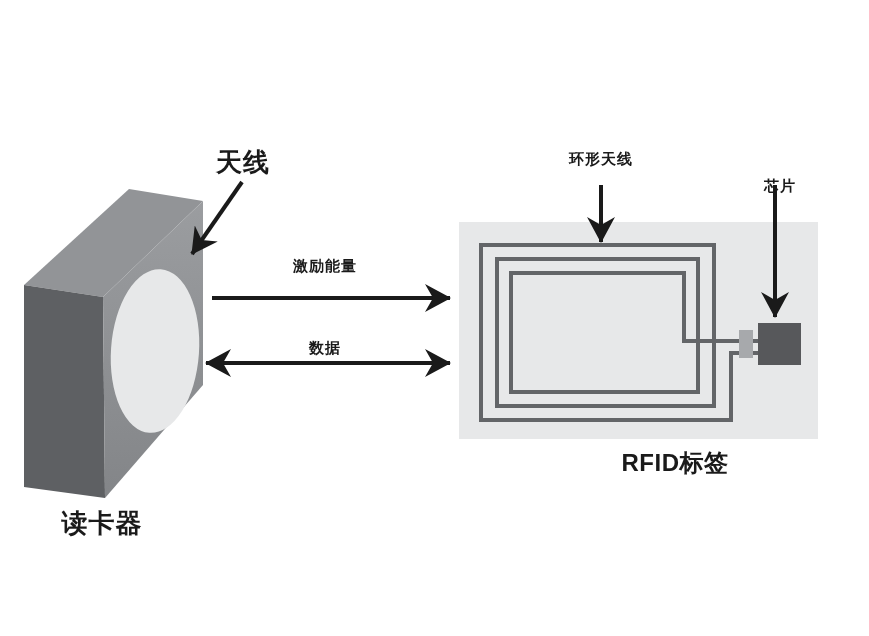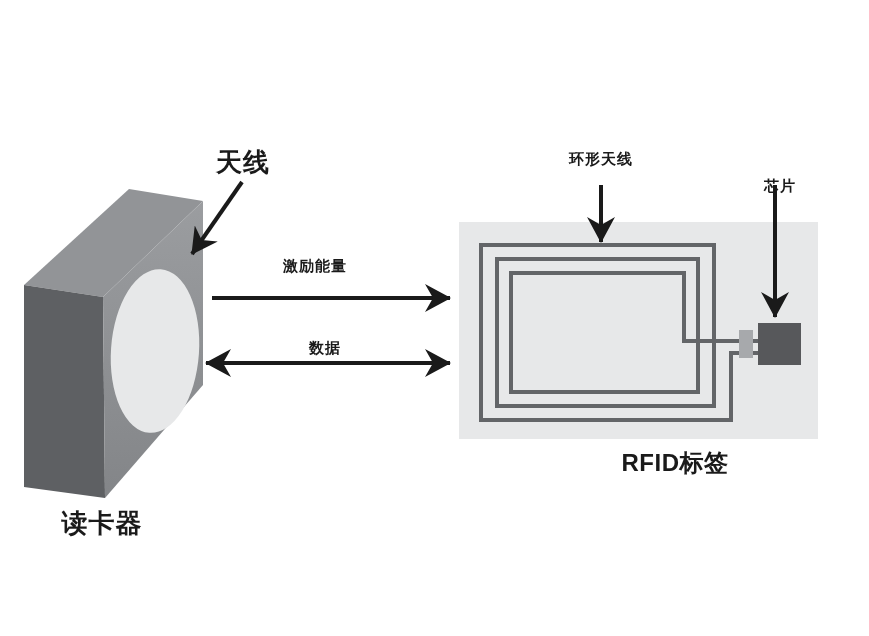--- a/index.html
+++ b/index.html
@@ -85,21 +85,21 @@
       <rect x="758" y="323" width="43" height="42" fill="#57585b"></rect>
     </g>
 
     <line x1="601" y1="185" x2="601" y2="242" stroke="#1a1a1a" stroke-width="4" marker-end="url(#arrowhead)"></line>
 
     <line x1="775" y1="185" x2="775" y2="317" stroke="#1a1a1a" stroke-width="4" marker-end="url(#arrowhead)"></line>
   </svg>
 
   <div class="diagram-label" style="left:243px; top:148px;">天线</div>
 
-  <div class="diagram-label label-lg" style="left:315px; top:258px;">激励能量</div>
+  <div class="diagram-label label-lg" style="left:325px; top:258px;">激励能量</div>
 
   <div class="diagram-label label-lg" style="left:325px; top:330px;margin-top:10px;">数据</div>
 
   <div class="diagram-label label-lg" style="left:601px; top:151px;">环形天线</div>
 
   <div class="diagram-label label-lg" style="left:780px; top:150px;margin-top:28px;">芯片</div>
 
   <div class="diagram-label tag-title" style="left:675px; top:450px;">RFID标签</div>
 
   <div class="diagram-label" style="left:102px; top:509px;">读卡器</div>

